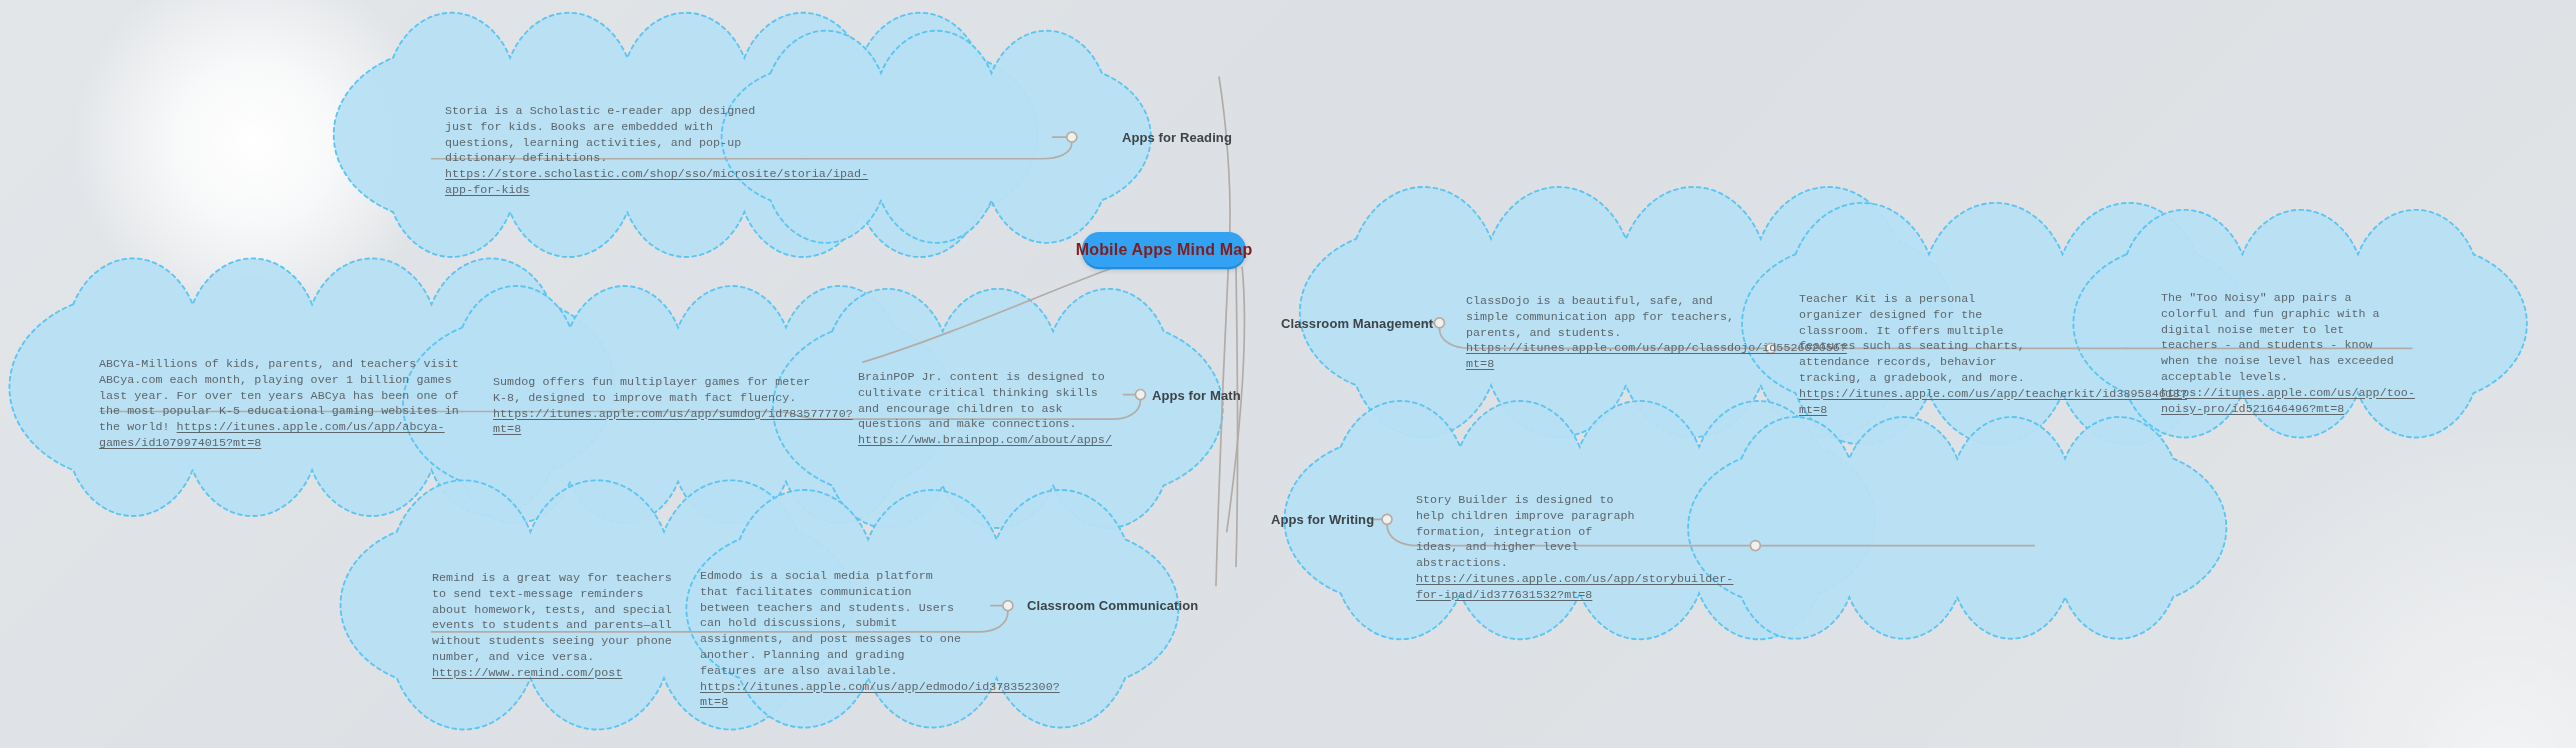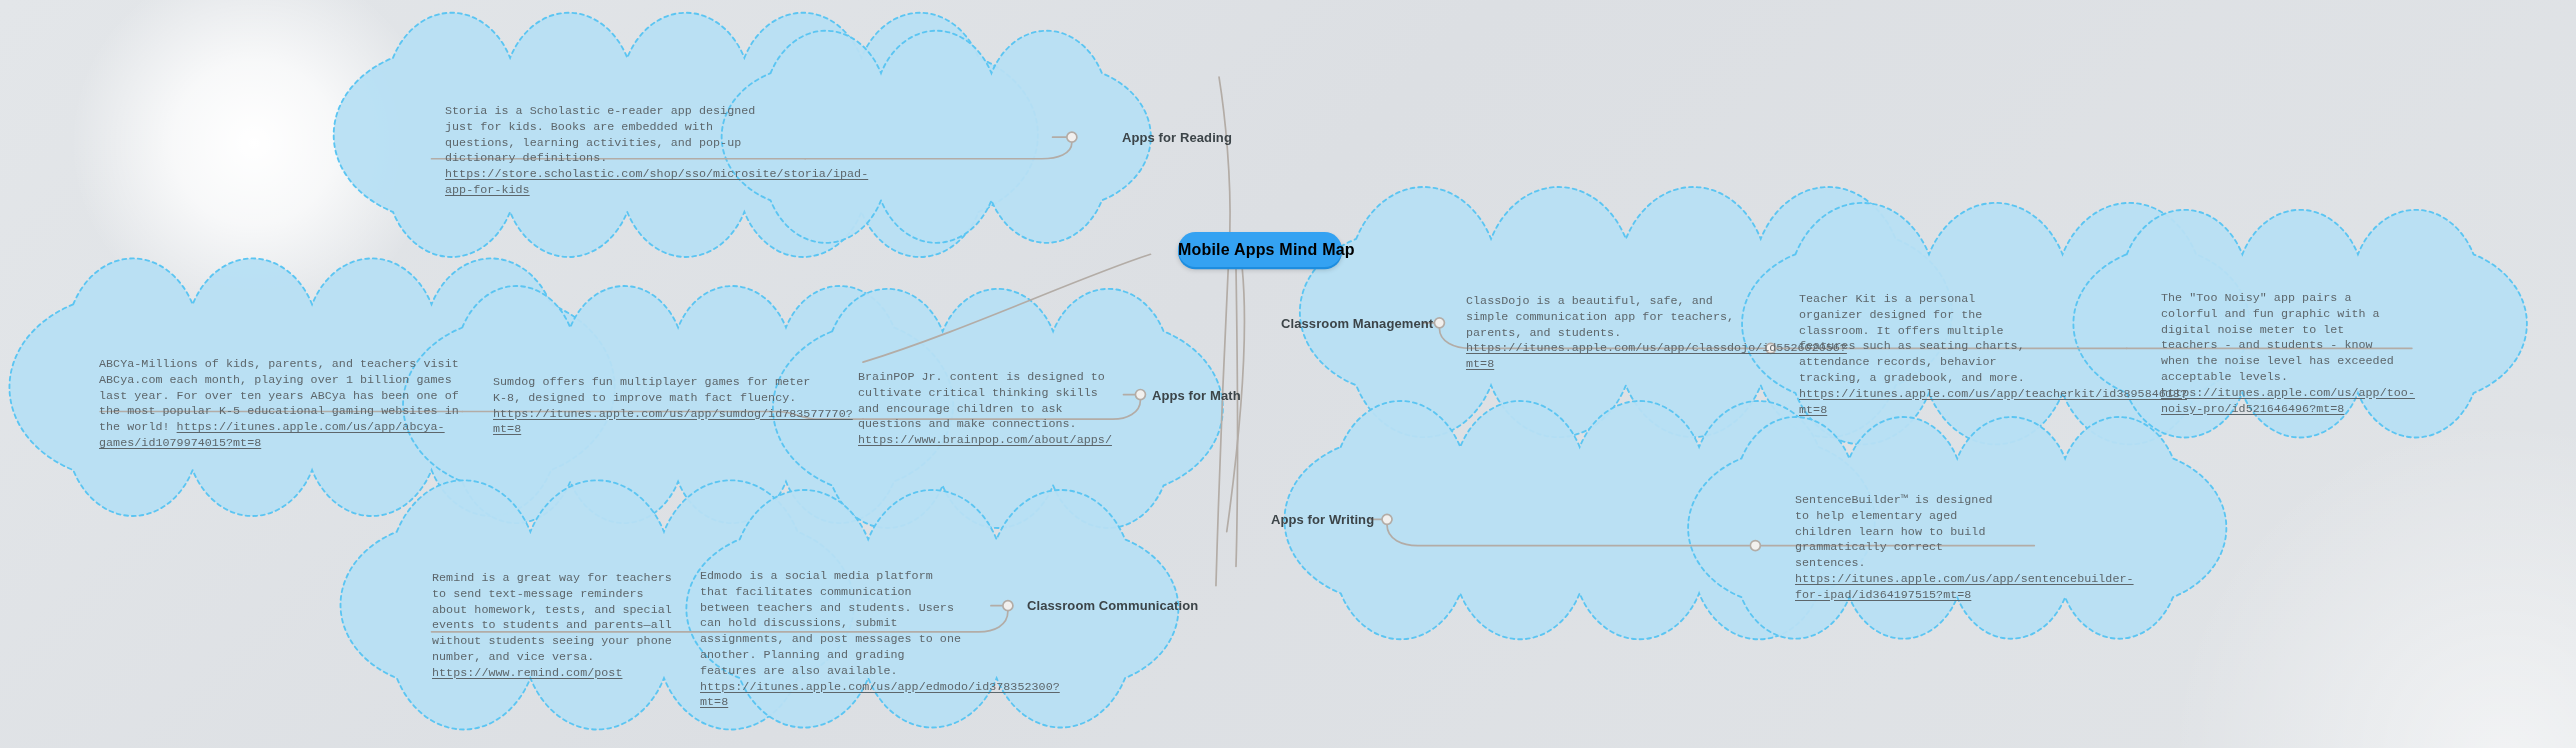--- a/index.html
+++ b/index.html
@@ -38,27 +38,27 @@
     line-height:1.35;
     letter-spacing:0.04px;
     font-family:Liberation Mono, monospace;
   }
   .leaf-text .u{
     text-decoration:underline;
     text-underline-offset:1.5px;
   }
   .central{
     position:absolute;
-    left:1178px;top:232px;
+    left:1082px;top:232px;
     width:164px;height:35px;
     border-radius:17.7px;
     background:#34a2f2;
     box-shadow:0 2.3px 0 0 #1d8ddf, 0 3.1px 5.4px rgba(0,0,0,0.18);
-    display:flex;align-items:center;justify-content:flex-start;
-    color:#000000;
+    display:flex;align-items:center;justify-content:center;
+    color:#7f1d1d;
     font-weight:bold;
     font-size:16px;
     letter-spacing:0.2px;
     white-space:nowrap;
   }
 </style>
 </head>
 <body>
 
 <div id="canvas">
@@ -168,19 +168,19 @@
   <div class="leaf-text" style="left:1799px;top:292px;width:227px;">
     <span>Teacher Kit is a personal organizer designed for the classroom.  It offers multiple features such as seating charts, attendance records, behavior tracking, a gradebook, and more.</span>
     <span class="u">https://itunes.apple.com/us/app/teacherkit/id389584618?mt=8</span>
   </div>
 
   <div class="leaf-text" style="left:2161px;top:291px;width:239px;">
     <span>The "Too Noisy" app pairs a colorful and fun graphic with a digital noise meter to let teachers - and students - know when the noise level has exceeded acceptable levels.</span>
     <span class="u">https://itunes.apple.com/us/app/too-noisy-pro/id521646496?mt=8</span>
   </div>
 
+  <div class="leaf-text" style="left:1416px;top:493px;width:223px;">
+    <span>Story Builder is designed to help children improve paragraph formation, integration of ideas, and higher level abstractions.</span>
+    <span class="u">https://itunes.apple.com/us/app/storybuilder-for-ipad/id377631532?mt=8</span>
+  </div>
 
-  <div class="leaf-text" style="left:1795px;top:493px;width:204px;">
-    <span>SentenceBuilder™ is designed to help elementary aged children learn how to build grammatically correct sentences.</span>
-    <span class="u">https://itunes.apple.com/us/app/sentencebuilder-for-ipad/id364197515?mt=8</span>
-  </div>
 </div>
 
 
 </body></html>

